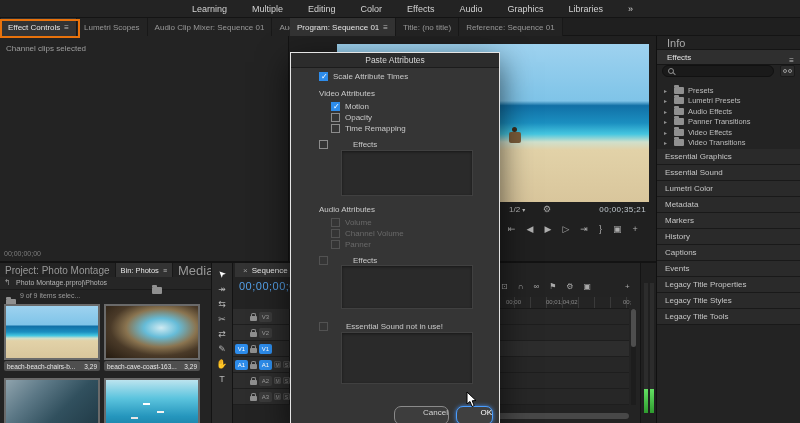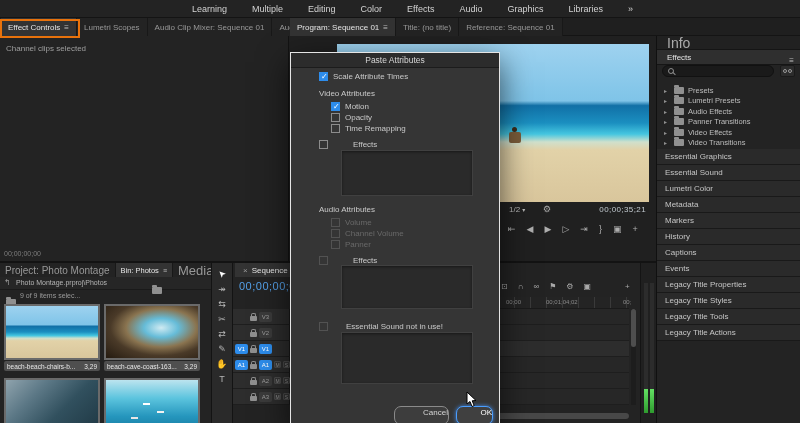--- a/index.html
+++ b/index.html
@@ -288,21 +288,21 @@
 <div class="abs" style="left:640px;top:262px;width:16px;height:161px;background:#202020;border-left:1px solid #141414;border-top:1px solid #131313">
   <div class="meterbar" style="left:3px">
       <div class="meterfill"></div>
     </div>
   <div class="meterbar" style="left:9px">
       <div class="meterfill"></div>
     </div>
 </div>
 
 <div class="abs" style="left:656px;top:36px;width:144px;height:387px;background:#232323;border-left:1px solid #101010;overflow:hidden">
-  <div style="height:14px;background:#212121;border-bottom:1px solid #151515;font-size:14px;color:#aaa;line-height:14px;padding-left:10px">Info</div>
+  <div style="height:14px;background:#212121;border-bottom:1px solid #151515;font-size:11px;color:#aaa;line-height:14px;padding-left:10px">Info</div>
   <div style="position:relative;height:15px;background:#2f2f2f;border-bottom:1px solid #151515;font-size:8px;color:#e4e4e4;line-height:15px;padding-left:10px">
     <span>Effects</span>
     <span class="pmenu abs" style="right:6px;top:3px">≡</span>
   </div>
   <div style="position:relative;height:18px;padding-top:3px">
     <div class="searchbox">
         <span class="mag"></span>
       </div>
     <div class="binoc">
         <i></i>
@@ -346,21 +346,20 @@
     <div class="sb-row">Essential Sound</div>
     <div class="sb-row">Lumetri Color</div>
     <div class="sb-row">Metadata</div>
     <div class="sb-row">Markers</div>
     <div class="sb-row">History</div>
     <div class="sb-row">Captions</div>
     <div class="sb-row">Events</div>
     <div class="sb-row">Legacy Title Properties</div>
     <div class="sb-row">Legacy Title Styles</div>
     <div class="sb-row">Legacy Title Tools</div>
-    <div class="sb-row">Legacy Title Actions</div>
   </div>
 </div>
 
 <div class="abs" style="left:290px;top:52px;width:210px;height:374px;background:#353535;border:1px solid #e5e5e5;box-shadow:0 10px 30px rgba(0,0,0,.65);z-index:50">
   <div style="height:15px;background:#2c2c2c;border-bottom:1px solid #1c1c1c;text-align:center;font-size:8.5px;color:#d6d6d6;line-height:15px">Paste Attributes</div>
 
   <span class="cb on" style="left:28px;top:19px"></span>
   <span class="dlabel" style="left:42px;top:19px">Scale Attribute Times</span>
 
   <span class="dlabel" style="left:28px;top:36px">Video Attributes</span>

